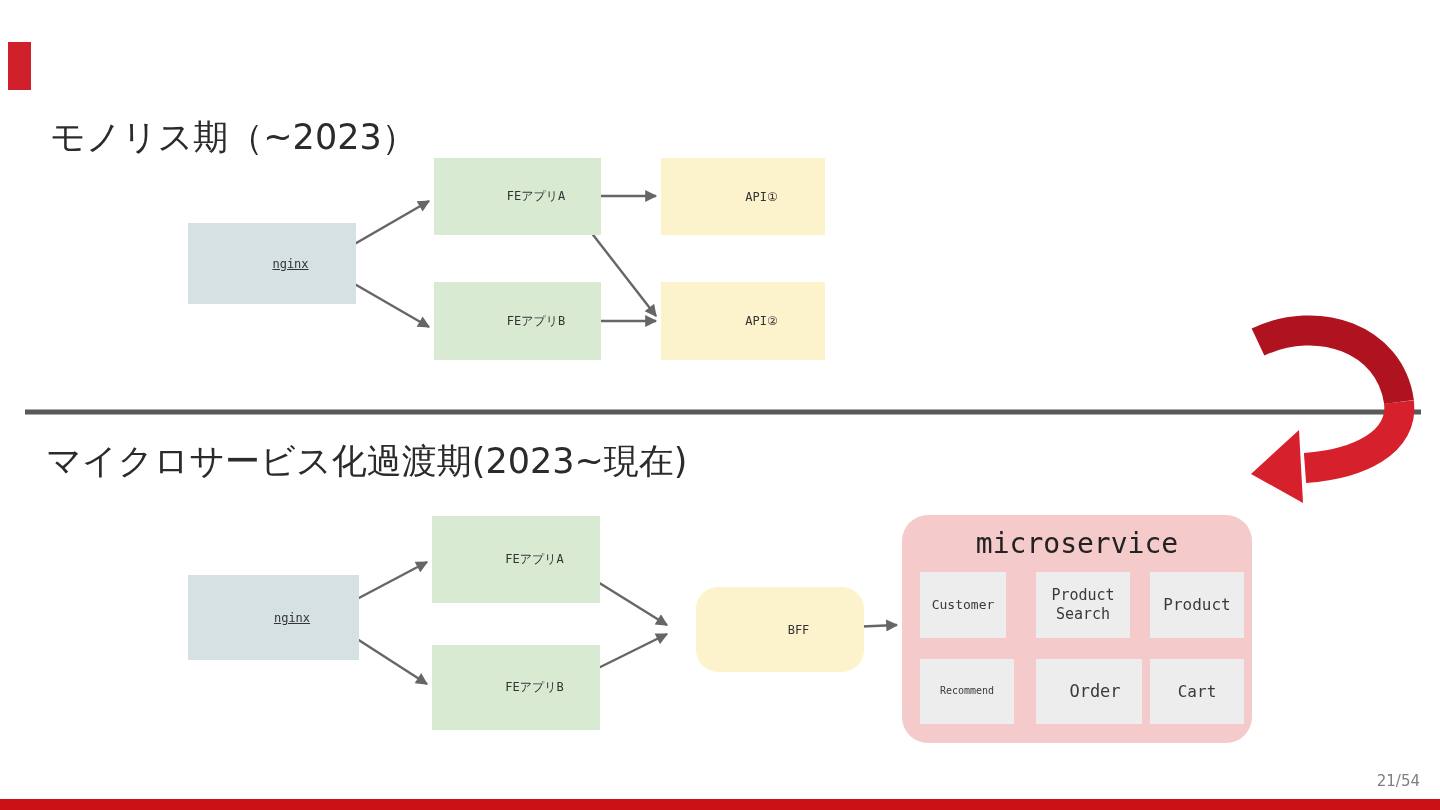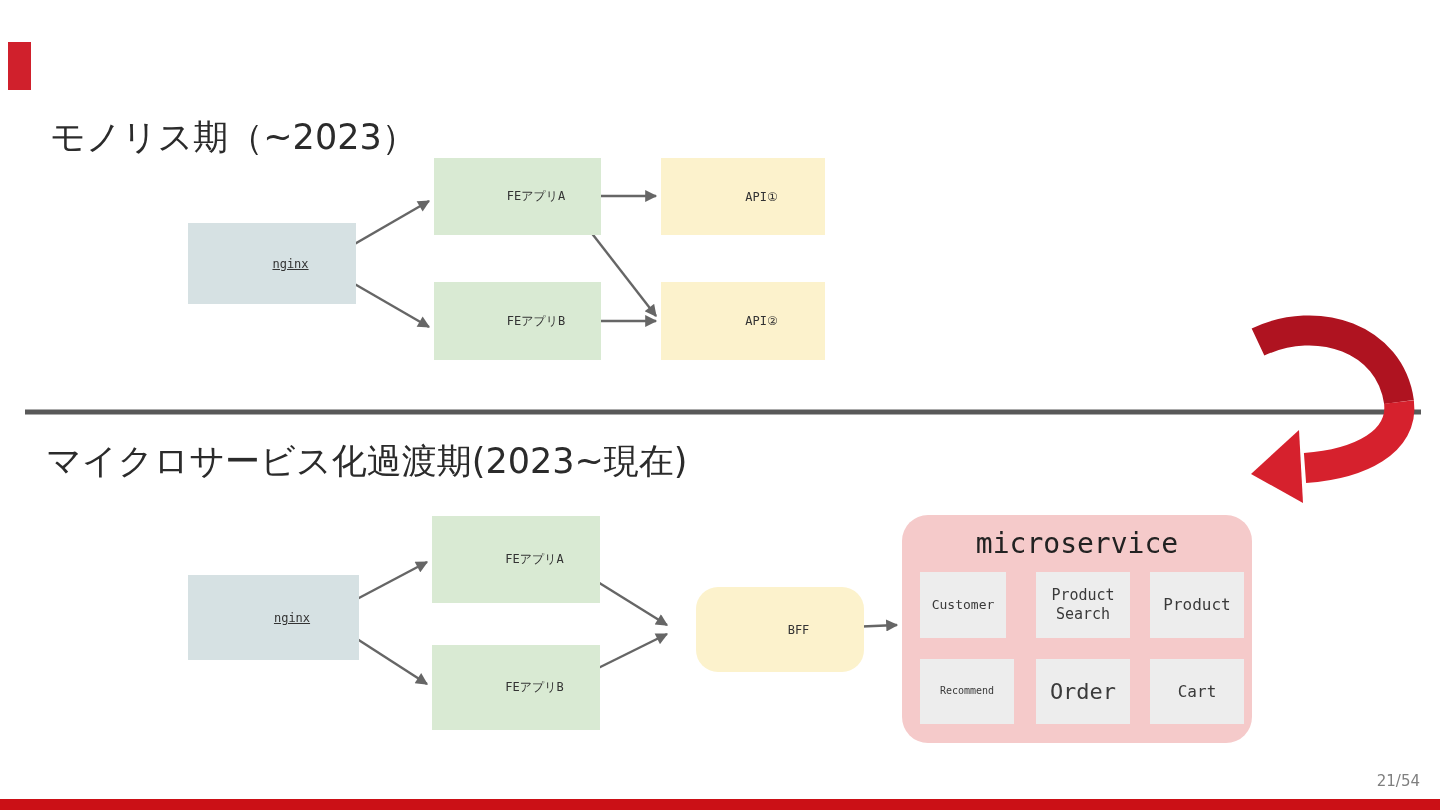--- a/index.html
+++ b/index.html
@@ -42,21 +42,21 @@
   }
   .svc{
     position:absolute;background:#ededed;display:flex;align-items:center;justify-content:center;
     font-family:"DejaVu Sans Mono","DejaVu Sans",monospace;color:#3a3a3a;text-align:center;
     white-space:pre-line;line-height:1.25;
   }
   .svc-1{left:18px;top:57px;width:86px;height:66px;font-size:13px;}
   .svc-2{left:134px;top:57px;width:94px;height:66px;font-size:15px;}
   .svc-3{left:248px;top:57px;width:94px;height:66px;font-size:16px;}
   .svc-4{left:18px;top:144px;width:94px;height:65px;font-size:10px;}
-  .svc-5{left:134px;top:144px;width:94px;height:65px;font-size:22px;}
+  .svc-5{left:134px;top:144px;width:94px;height:65px;font-size:17px;padding-left:12px;}
   .svc-6{left:248px;top:144px;width:94px;height:65px;font-size:16px;}
   
   #connectors{left:0;top:0;width:1440px;height:810px;z-index:1;pointer-events:none;}
   
   .page-number{left:1372px;top:772px;width:48px;text-align:right;font-size:15px;color:#7f7f7f;}
   .bottom-bar{left:0;top:799px;width:1440px;height:11px;background:#cb1016;}
 </style>
 </head>
 <body>
 

